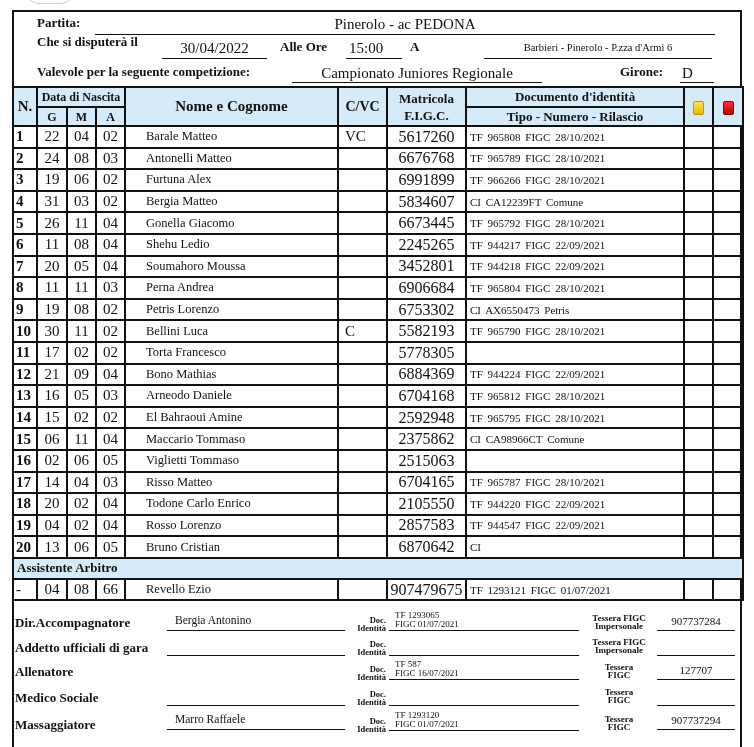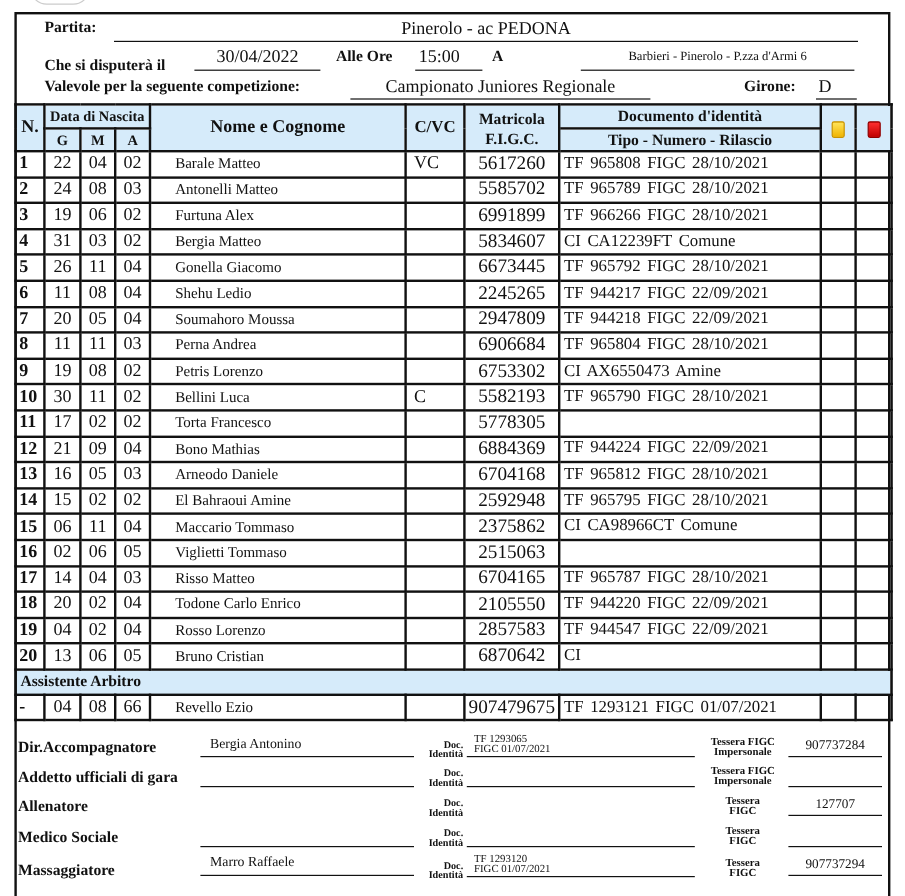--- a/index.html
+++ b/index.html
@@ -25,21 +25,21 @@
     .h-mat { font-size: 13px !important; line-height: 17px; }
     .h-doc { font-size: 13px !important; }
     tr.hrow1 { height: 20px; }
     tr.hrow2 { height: 19px; }
     tr.drow { height: 21.6px; }
     td.n { font-weight: bold; font-size: 15px; padding-left: 2px !important; text-align: left; }
     td.d { font-size: 15px; text-align: center; }
     td.nome { font-size: 12.5px; padding-left: 20px !important; }
     td.cvc { font-size: 15px; padding-left: 6px !important; }
     td.mat { font-size: 16px; text-align: center; }
-    td.doc { font-size: 14px; padding-left: 3px !important; word-spacing: 2px; }
+    td.doc { font-size: 11px; padding-left: 3px !important; word-spacing: 2px; }
     tr.assist td { background: #d6ebfa; font-weight: bold; font-size: 13px; padding-left: 3px !important; height: 21px; }
     .card { display: inline-block; width: 11px; height: 14px; border-radius: 2px; vertical-align: middle; }
     .card.yellow { background: linear-gradient(#ffe45a, #f0b400); border: 1px solid #c89200; }
     .card.red { background: linear-gradient(#ff3030, #c00000); border: 1px solid #900000; }
 
     
     .staff-row { position: absolute; left: 12px; width: 730px; height: 24px; }
     .staff-label { position: absolute; left: 3px; font-weight: bold; font-size: 13px; white-space: nowrap; }
     .staff-name { position: absolute; left: 155px; width: 178px; border-bottom: 1px solid #111; font-size: 11.5px; padding-left: 8px; height: 17px; }
     .doc-lbl { position: absolute; left: 328px; width: 46px; text-align: right; font-weight: bold; font-size: 8.5px; line-height: 8px; }
@@ -51,21 +51,21 @@
 <body>
 
 <div class="tab-hint"></div>
 
 <div class="sheet"></div>
 
 <div>
   <div class="hdr-row" style="top:15px;left:37px;">Partita:</div>
   <div class="uline" style="left:95px;top:16px;width:620px;height:19px;font-size:15px;">Pinerolo - ac PEDONA</div>
 
-  <div class="hdr-row" style="top:46px;left:37px;text-align:center;">Che si disputerà il</div>
+  <div class="hdr-row" style="top:34px;left:37px;text-align:center;">Che si disputerà il</div>
   <div class="uline" style="left:162px;top:40px;width:105px;height:19px;font-size:15px;">30/04/2022</div>
   <div class="hdr-row" style="top:39px;left:280px;">Alle Ore</div>
   <div class="uline" style="left:346px;top:40px;width:56px;height:19px;font-size:15px;text-align:left;padding-left:3px;">15:00</div>
   <div class="hdr-row" style="top:39px;left:410px;">A</div>
   <div class="uline" style="left:484px;top:41px;width:228px;height:18px;font-size:10.5px;line-height:14px;">Barbieri - Pinerolo - P.zza d'Armi 6</div>
 
   <div class="hdr-row" style="top:64px;left:37px;">Valevole per la seguente competizione:</div>
   <div class="uline" style="left:292px;top:65px;width:250px;height:18px;font-size:15px;">Campionato Juniores Regionale</div>
   <div class="hdr-row" style="top:64px;left:620px;">Girone:</div>
   <div class="uline" style="left:680px;top:65px;width:34px;height:18px;font-size:15px;text-align:left;padding-left:2px;">D</div>
@@ -118,21 +118,21 @@
       <td></td>
       <td></td>
     </tr>
     <tr class="drow">
       <td class="n">2</td>
       <td class="d">24</td>
       <td class="d">08</td>
       <td class="d">03</td>
       <td class="nome">Antonelli Matteo</td>
       <td class="cvc"></td>
-      <td class="mat">5585702</td>
+      <td class="mat">6676768</td>
       <td class="doc">TF  965789  FIGC 28/10/2021</td>
       <td></td>
       <td></td>
     </tr>
     <tr class="drow">
       <td class="n">3</td>
       <td class="d">19</td>
       <td class="d">06</td>
       <td class="d">02</td>
       <td class="nome">Furtuna Alex</td>
@@ -178,21 +178,21 @@
       <td></td>
       <td></td>
     </tr>
     <tr class="drow">
       <td class="n">7</td>
       <td class="d">20</td>
       <td class="d">05</td>
       <td class="d">04</td>
       <td class="nome">Soumahoro Moussa</td>
       <td class="cvc"></td>
-      <td class="mat">2947809</td>
+      <td class="mat">3452801</td>
       <td class="doc">TF  944218  FIGC 22/09/2021</td>
       <td></td>
       <td></td>
     </tr>
     <tr class="drow">
       <td class="n">8</td>
       <td class="d">11</td>
       <td class="d">11</td>
       <td class="d">03</td>
       <td class="nome">Perna Andrea</td>
@@ -203,21 +203,21 @@
       <td></td>
     </tr>
     <tr class="drow">
       <td class="n">9</td>
       <td class="d">19</td>
       <td class="d">08</td>
       <td class="d">02</td>
       <td class="nome">Petris Lorenzo</td>
       <td class="cvc"></td>
       <td class="mat">6753302</td>
-      <td class="doc">CI  AX6550473  Amine</td>
+      <td class="doc">CI  AX6550473  Petris</td>
       <td></td>
       <td></td>
     </tr>
     <tr class="drow">
       <td class="n">10</td>
       <td class="d">30</td>
       <td class="d">11</td>
       <td class="d">02</td>
       <td class="nome">Bellini Luca</td>
       <td class="cvc">C</td>
@@ -400,20 +400,24 @@
       </div>
     <div class="tess-val" style="top:4px;"></div>
   </div>
 
   <div class="staff-row" style="top:660px;">
     <div class="staff-label" style="top:4px;">Allenatore</div>
     <div class="doc-lbl" style="top:5px;">
         <div>Doc.</div>
         <div>Identità</div>
       </div>
+    <div class="doc-val" style="top:0px;">
+        <div>TF   587</div>
+        <div>FIGC 16/07/2021</div>
+      </div>
     <div class="tess-lbl" style="top:3px;">
         <div>Tessera</div>
         <div>FIGC</div>
       </div>
     <div class="tess-val" style="top:4px;">127707</div>
   </div>
 
   <div class="staff-row" style="top:686px;">
     <div class="staff-label" style="top:4px;">Medico Sociale</div>
     <div class="staff-name" style="top:3px;"></div>

